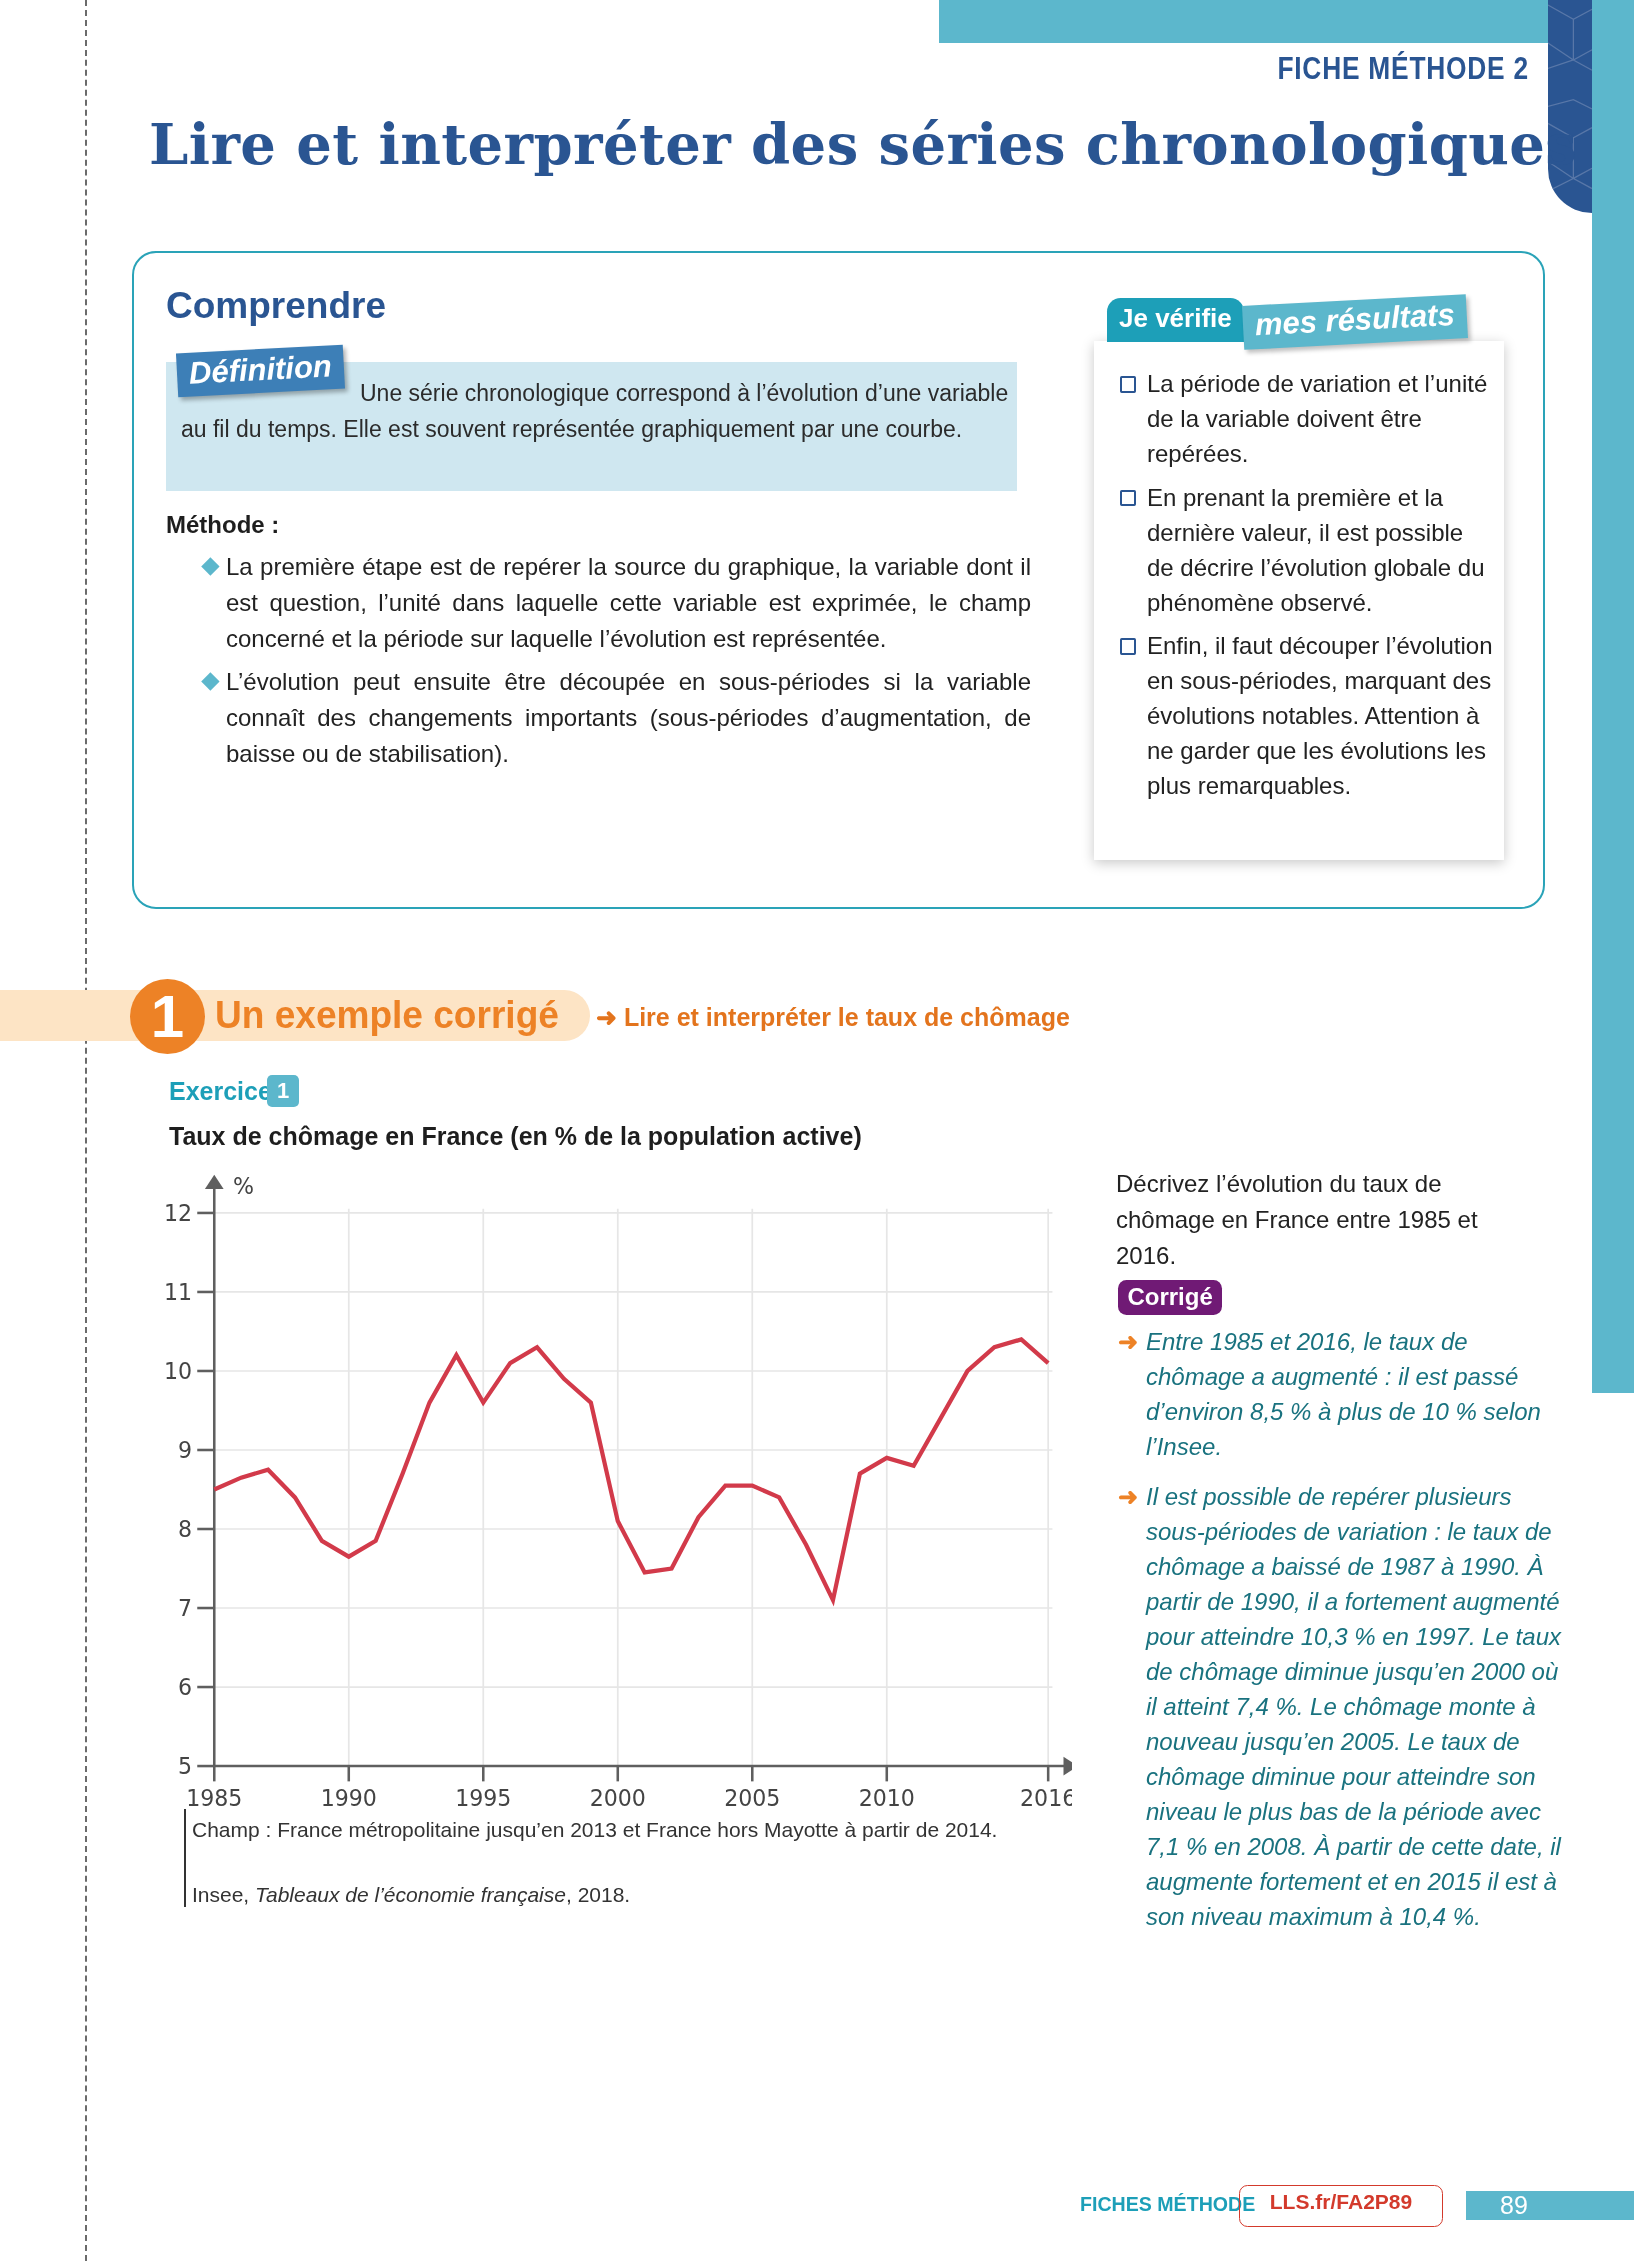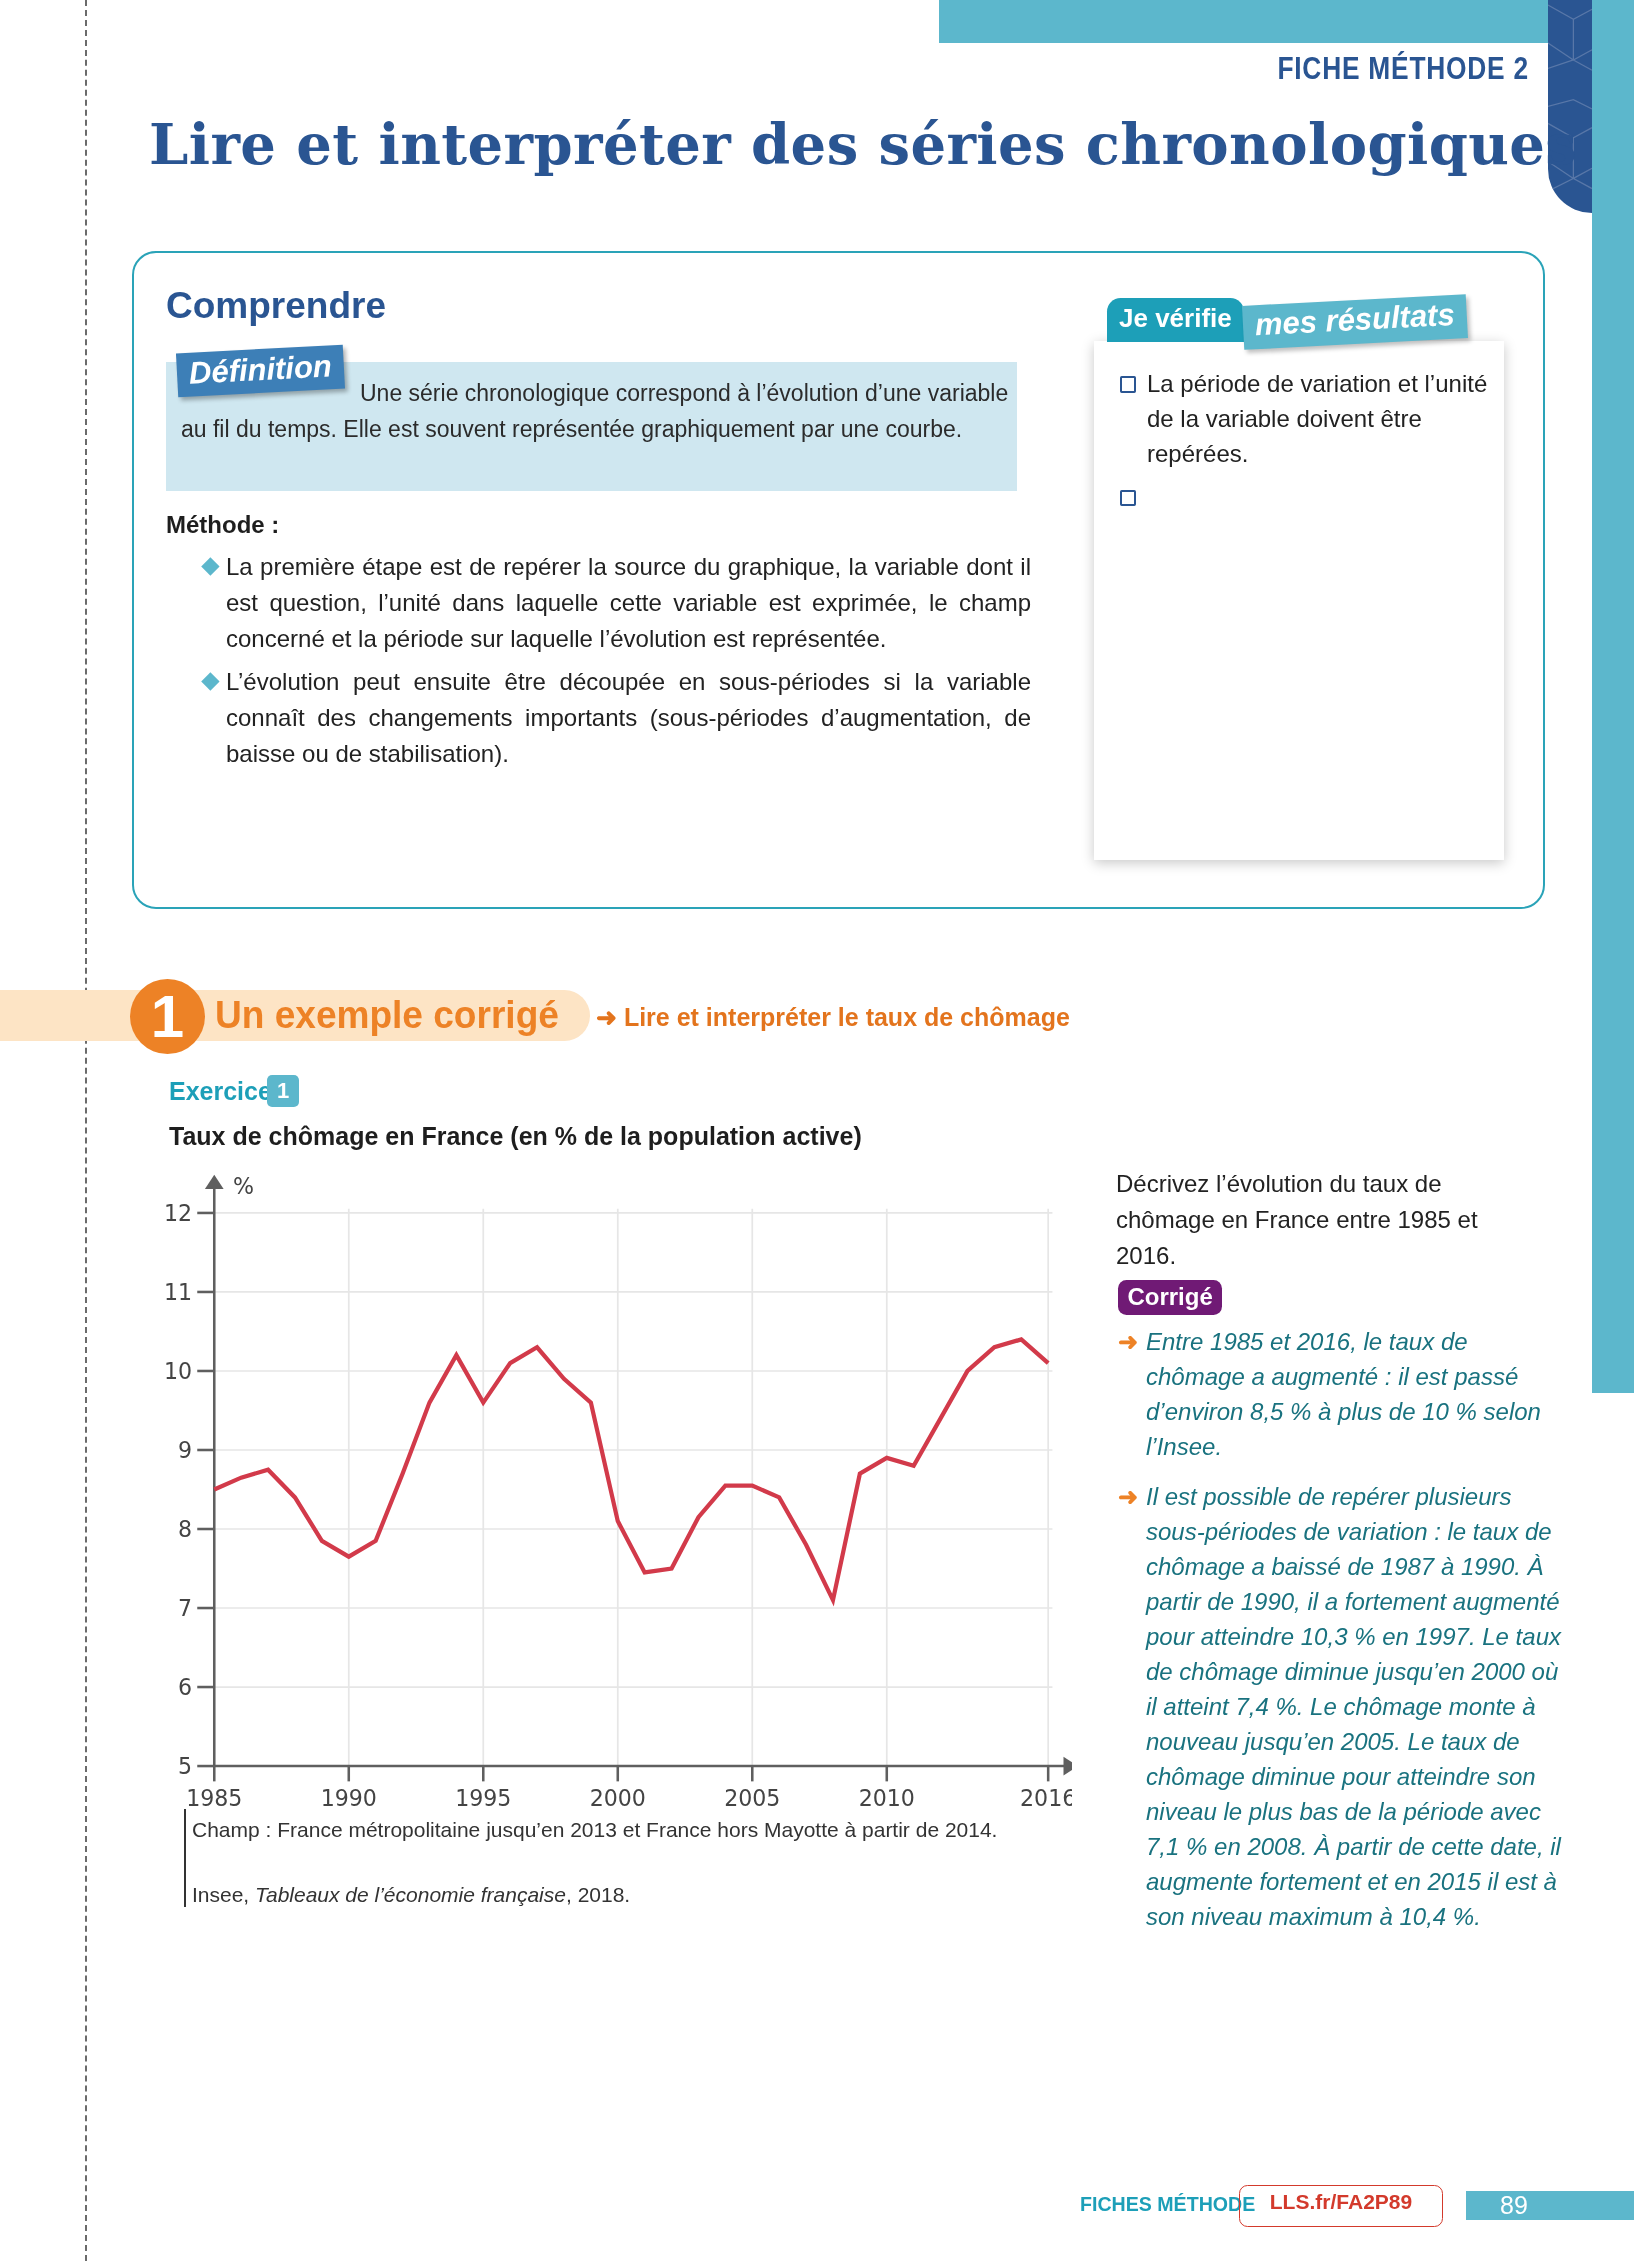--- a/index.html
+++ b/index.html
@@ -83,21 +83,22 @@
 <ul class="abs methode-list">
   <li><span class="diamond"></span><span>La première étape est de repérer la source du graphique, la variable dont il est question, l’unité dans laquelle cette variable est exprimée, le champ concerné et la période sur laquelle l’évolution est représentée.</span></li>
   <li><span class="diamond"></span><span>L’évolution peut ensuite être découpée en sous-périodes si la variable connaît des changements importants (sous-périodes d’augmentation, de baisse ou de stabilisation).</span></li>
 </ul>
 
 <div class="abs verify-card"></div>
 <div class="abs verify-tab1">Je vérifie</div>
 <div class="abs verify-tab2">mes résultats</div>
 <ul class="abs verify-list">
   <li><span class="box"></span><span>La période de variation et l’unité de la variable doivent être repérées.</span></li>
-  <li><span class="box"></span></li>
+  <li><span class="box"></span><span>En prenant la première et la dernière valeur, il est possible de décrire l’évolution globale du phénomène observé.</span></li>
+  <li><span class="box"></span><span>Enfin, il faut découper l’évolution en sous-périodes, marquant des évolutions notables. Attention à ne garder que les évolutions les plus remarquables.</span></li>
 </ul>
 
 <div class="abs section-band"></div>
 <div class="abs section-num">1</div>
 <div class="abs section-title">Un exemple corrigé</div>
 <div class="abs section-subtitle">➜ Lire et interpréter le taux de chômage</div>
 
 <div class="abs exercise-label">Exercice</div>
 <div class="abs exercise-num">1</div>
 <div class="abs chart-title">Taux de chômage en France (en % de la population active)</div>

